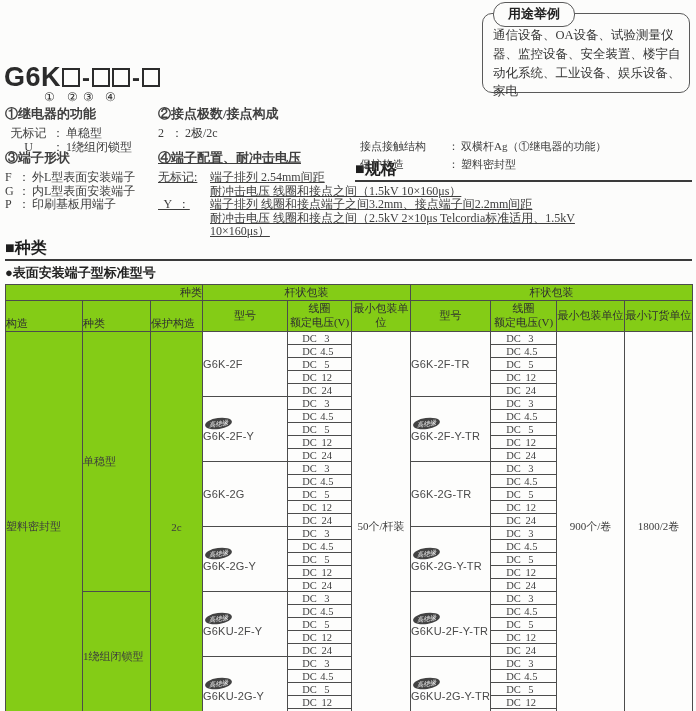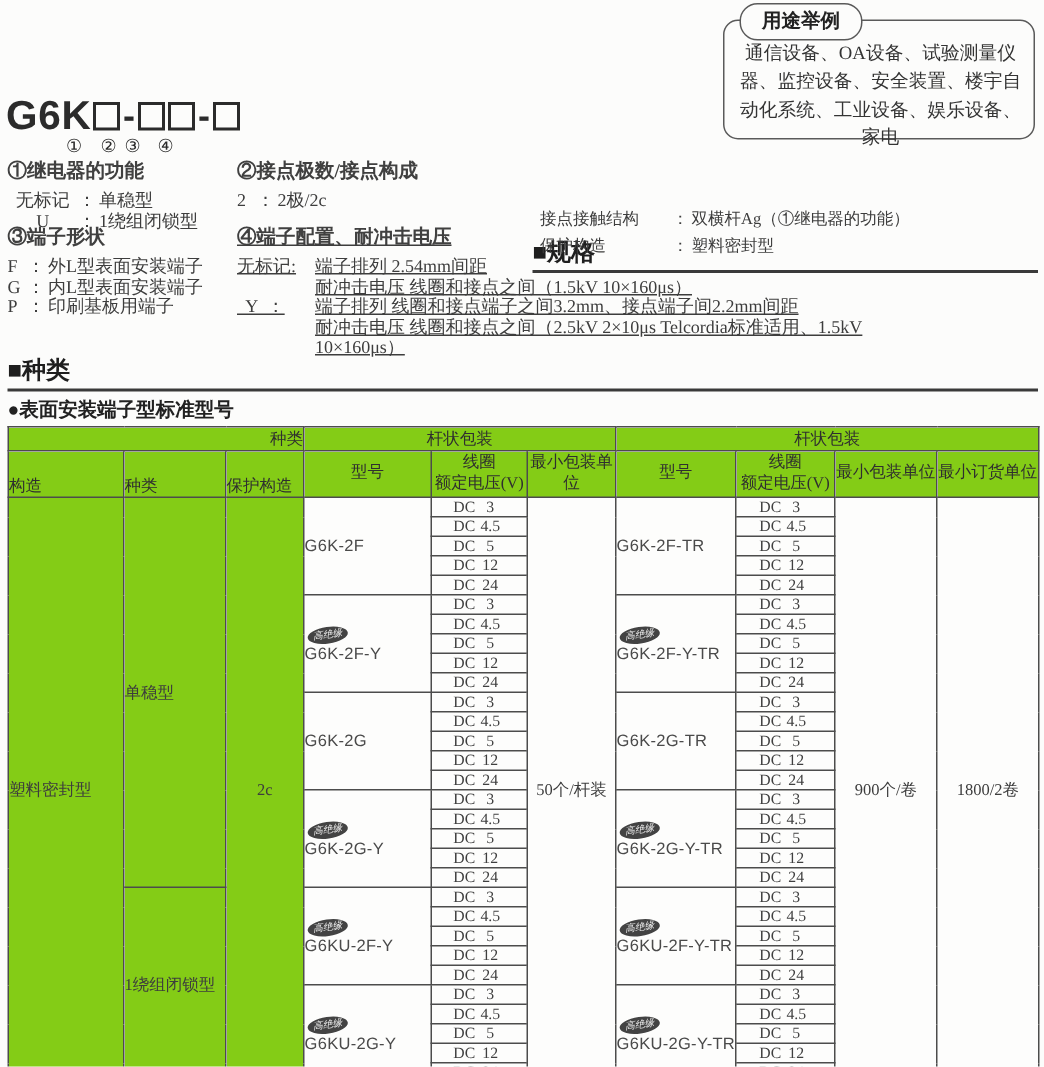--- a/index.html
+++ b/index.html
@@ -85,21 +85,21 @@
     <span class="mc-dash">-</span>
     <span class="mc-box"></span>
   </div>
   <div class="abs mc-digits" style="left:5px; top:90px; width:200px; height:14px;">
     <span style="left:39px;">①</span>
     <span style="left:62px;">②</span>
     <span style="left:78px;">③</span>
     <span style="left:100px;">④</span>
   </div>
 
-  <div class="abs usage" style="left:482px; top:13px; width:208px; height:80px;text-align:center;">
+  <div class="abs usage" style="left:482px; top:13px; width:208px; height:80px;">
     <div class="usage-label">用途举例</div>
     <div>通信设备、OA设备、试验测量仪器、监控设备、安全装置、楼宇自动化系统、工业设备、娱乐设备、家电</div>
   </div>
 
   <div class="abs" style="left:5px; top:105px; width:150px;">
     <div class="lg-title">①继电器的功能</div>
     <div class="lg-line">
         <span class="lkey k46">无标记</span>
         <span class="sep">：</span>
         <span>单稳型</span>

